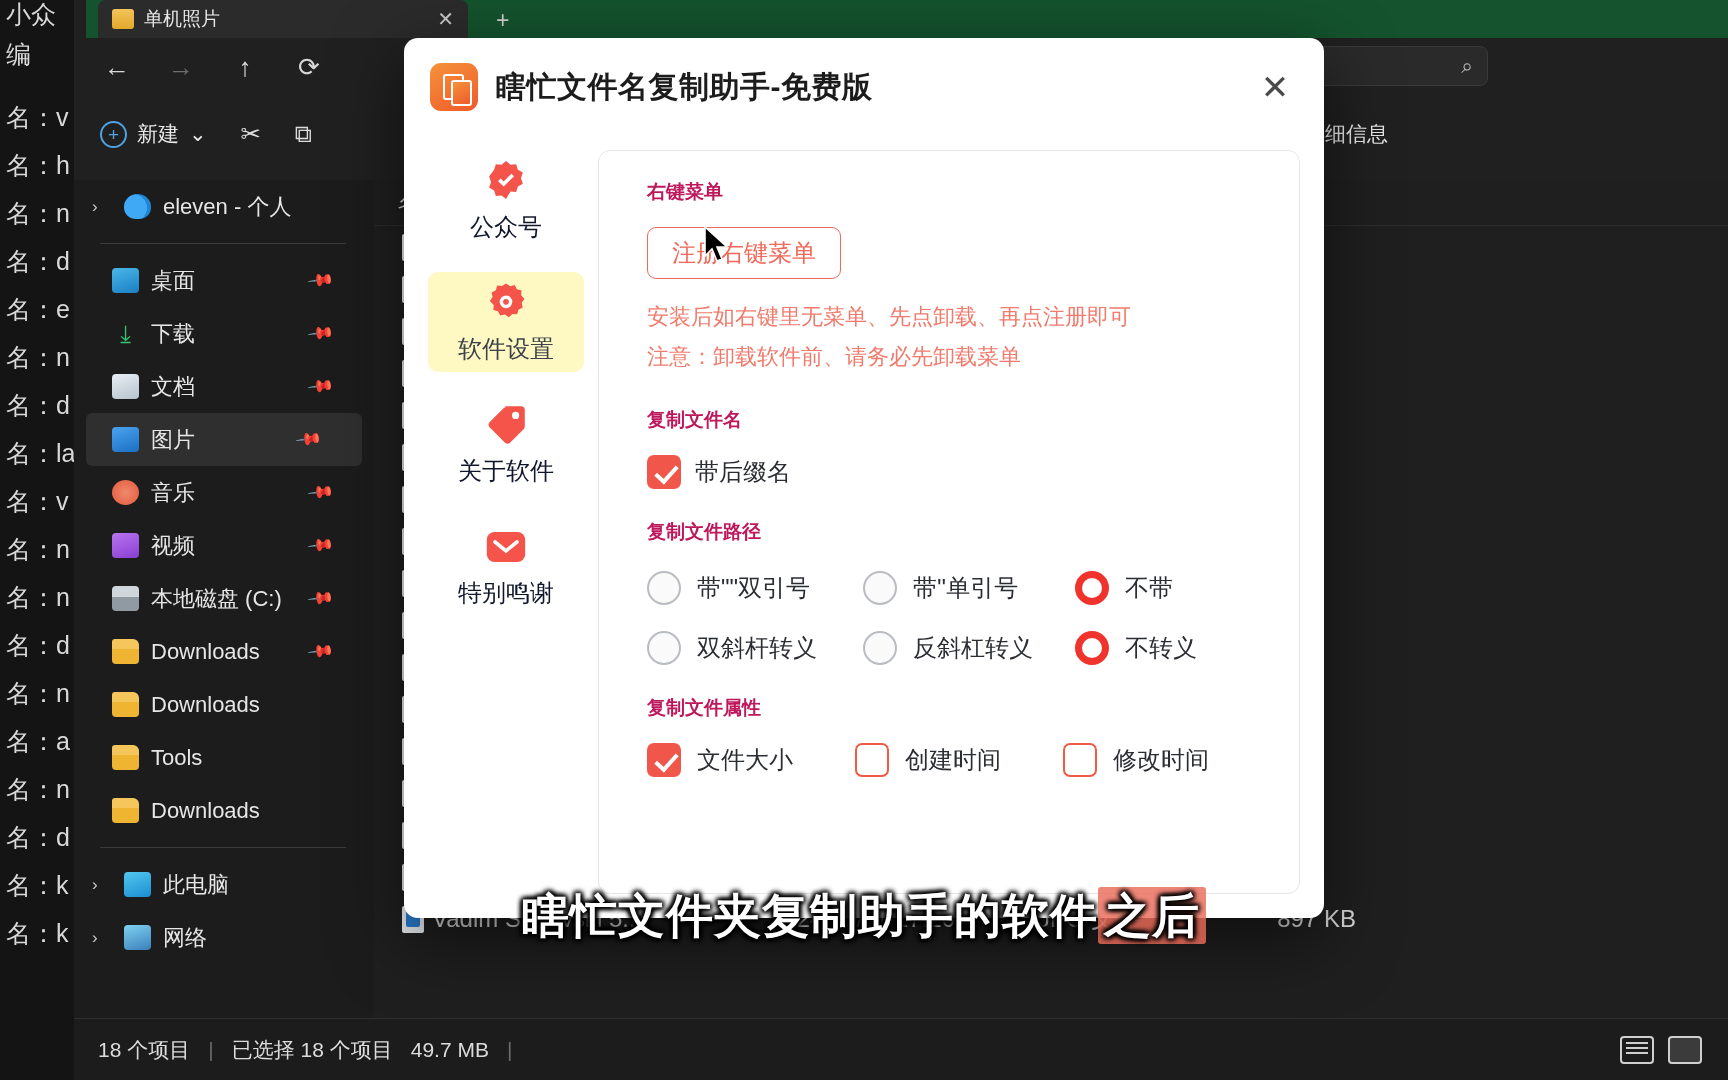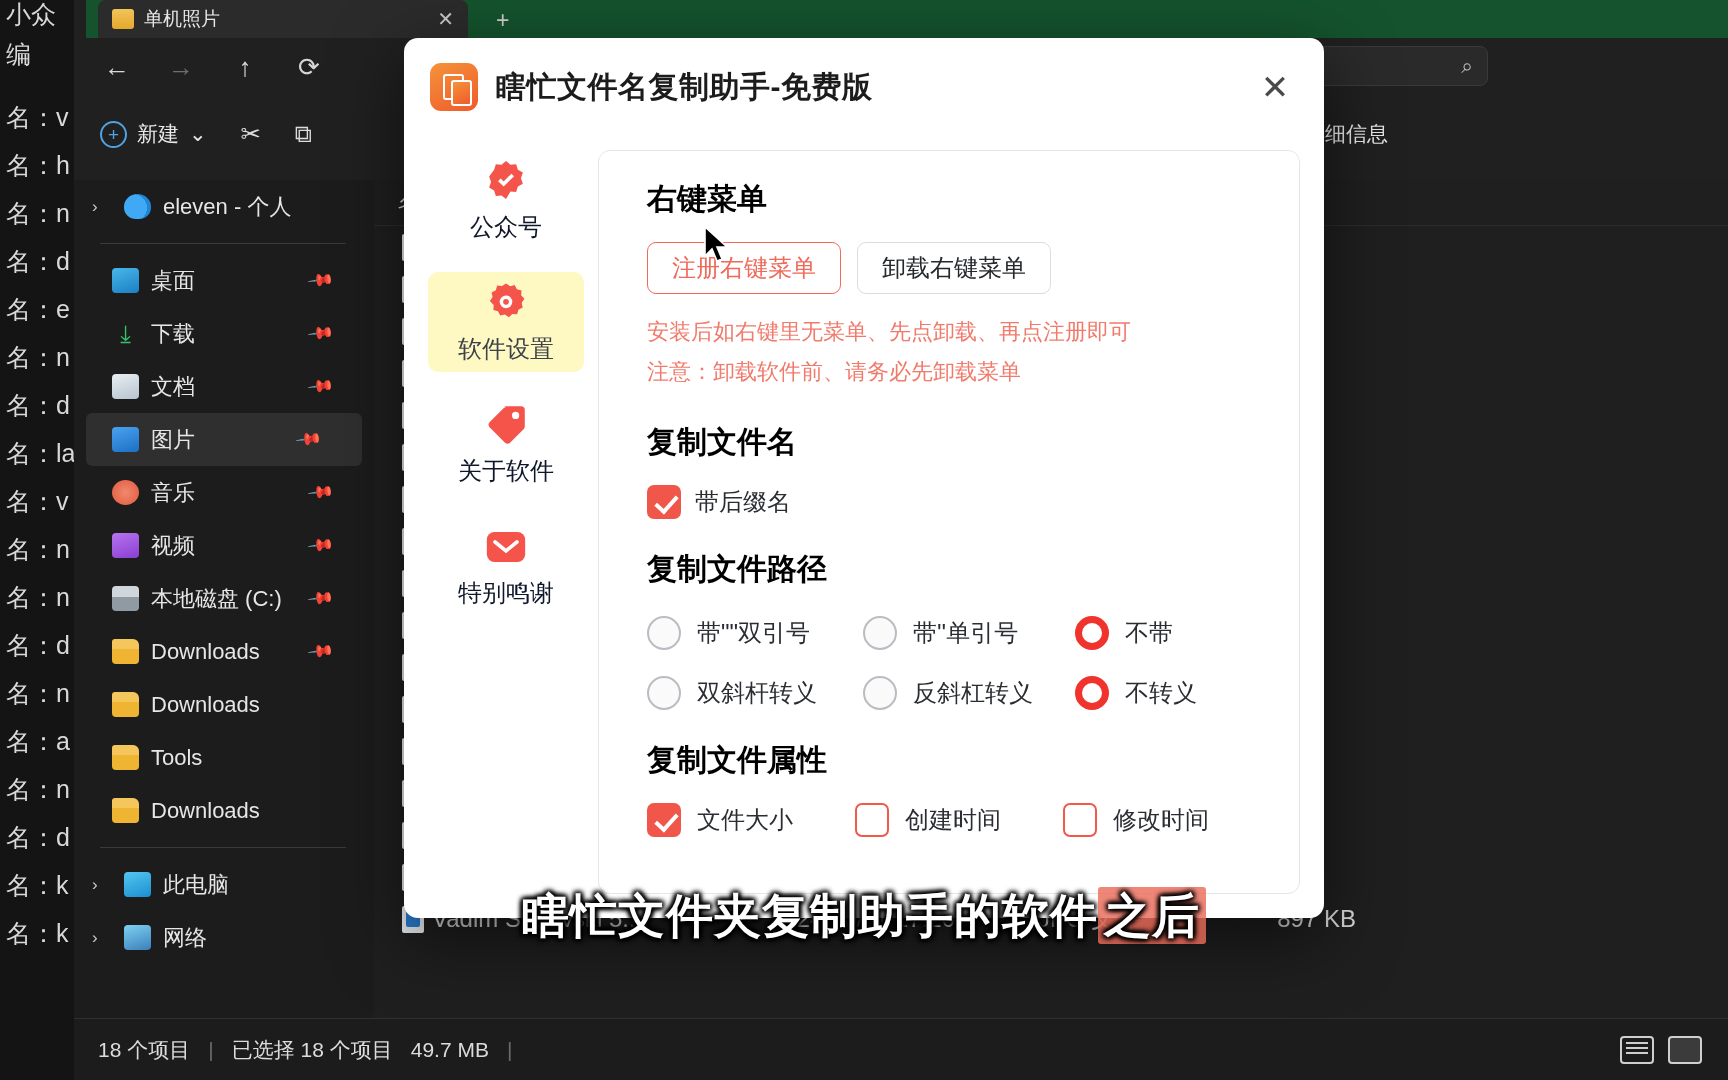--- a/index.html
+++ b/index.html
@@ -201,21 +201,21 @@
   .side-label { font-size: 24px; color: #0f172a; }
   .side-item.active .side-label { color: #3d424a; }
 
   .svg-ico { width: 46px; height: 46px; display: block; }
 
   .panel {
     flex: 1; margin-left: 10px; margin-top: 14px;
     border: 1px solid #e6e6e6; border-radius: 12px; background: #fff;
     padding: 28px 0 0 48px; position: relative;
   }
-  .sec-title { font-size: 30px; color: #000000; margin-bottom: 22px; font-weight: 600; font-family: Liberation Serif, serif; }
+  .sec-title { font-size: 19px; color: #be185d; margin-bottom: 22px; font-weight: 600; font-family: Liberation Serif, serif; }
   .btn-row { display: flex; gap: 16px; margin-bottom: 18px; }
   .btn {
     height: 52px; padding: 0 24px; border-radius: 9px; font-size: 24px;
     display: flex; align-items: center; justify-content: center; background: #fff;
   }
   .btn.primary { border: 1px solid #ef6a5a; color: #ef6a5a; }
   .btn.ghost { border: 1px solid #dcdcdc; color: #25282d; }
   .warn { color: #f07b6c; font-size: 22px; line-height: 1.82; }
 
   .sec { margin-top: 30px; }
@@ -540,21 +540,20 @@
           </span>
           <span class="side-label">特别鸣谢</span>
         </div>
       </div>
 
       <div class="panel">
 
         <div class="sec-title">右键菜单</div>
         <div class="btn-row">
           <div class="btn primary">注册右键菜单</div>
-          <div class="btn ghost">卸载右键菜单</div>
         </div>
         <div class="warn">安装后如右键里无菜单、先点卸载、再点注册即可</div>
         <div class="warn">注意：卸载软件前、请务必先卸载菜单</div>
 
         <div class="sec">
           <div class="sec-title">复制文件名</div>
           <div class="opt-row">
             <label class="opt">
               <span class="cb on"></span>
               <span>带后缀名</span>

